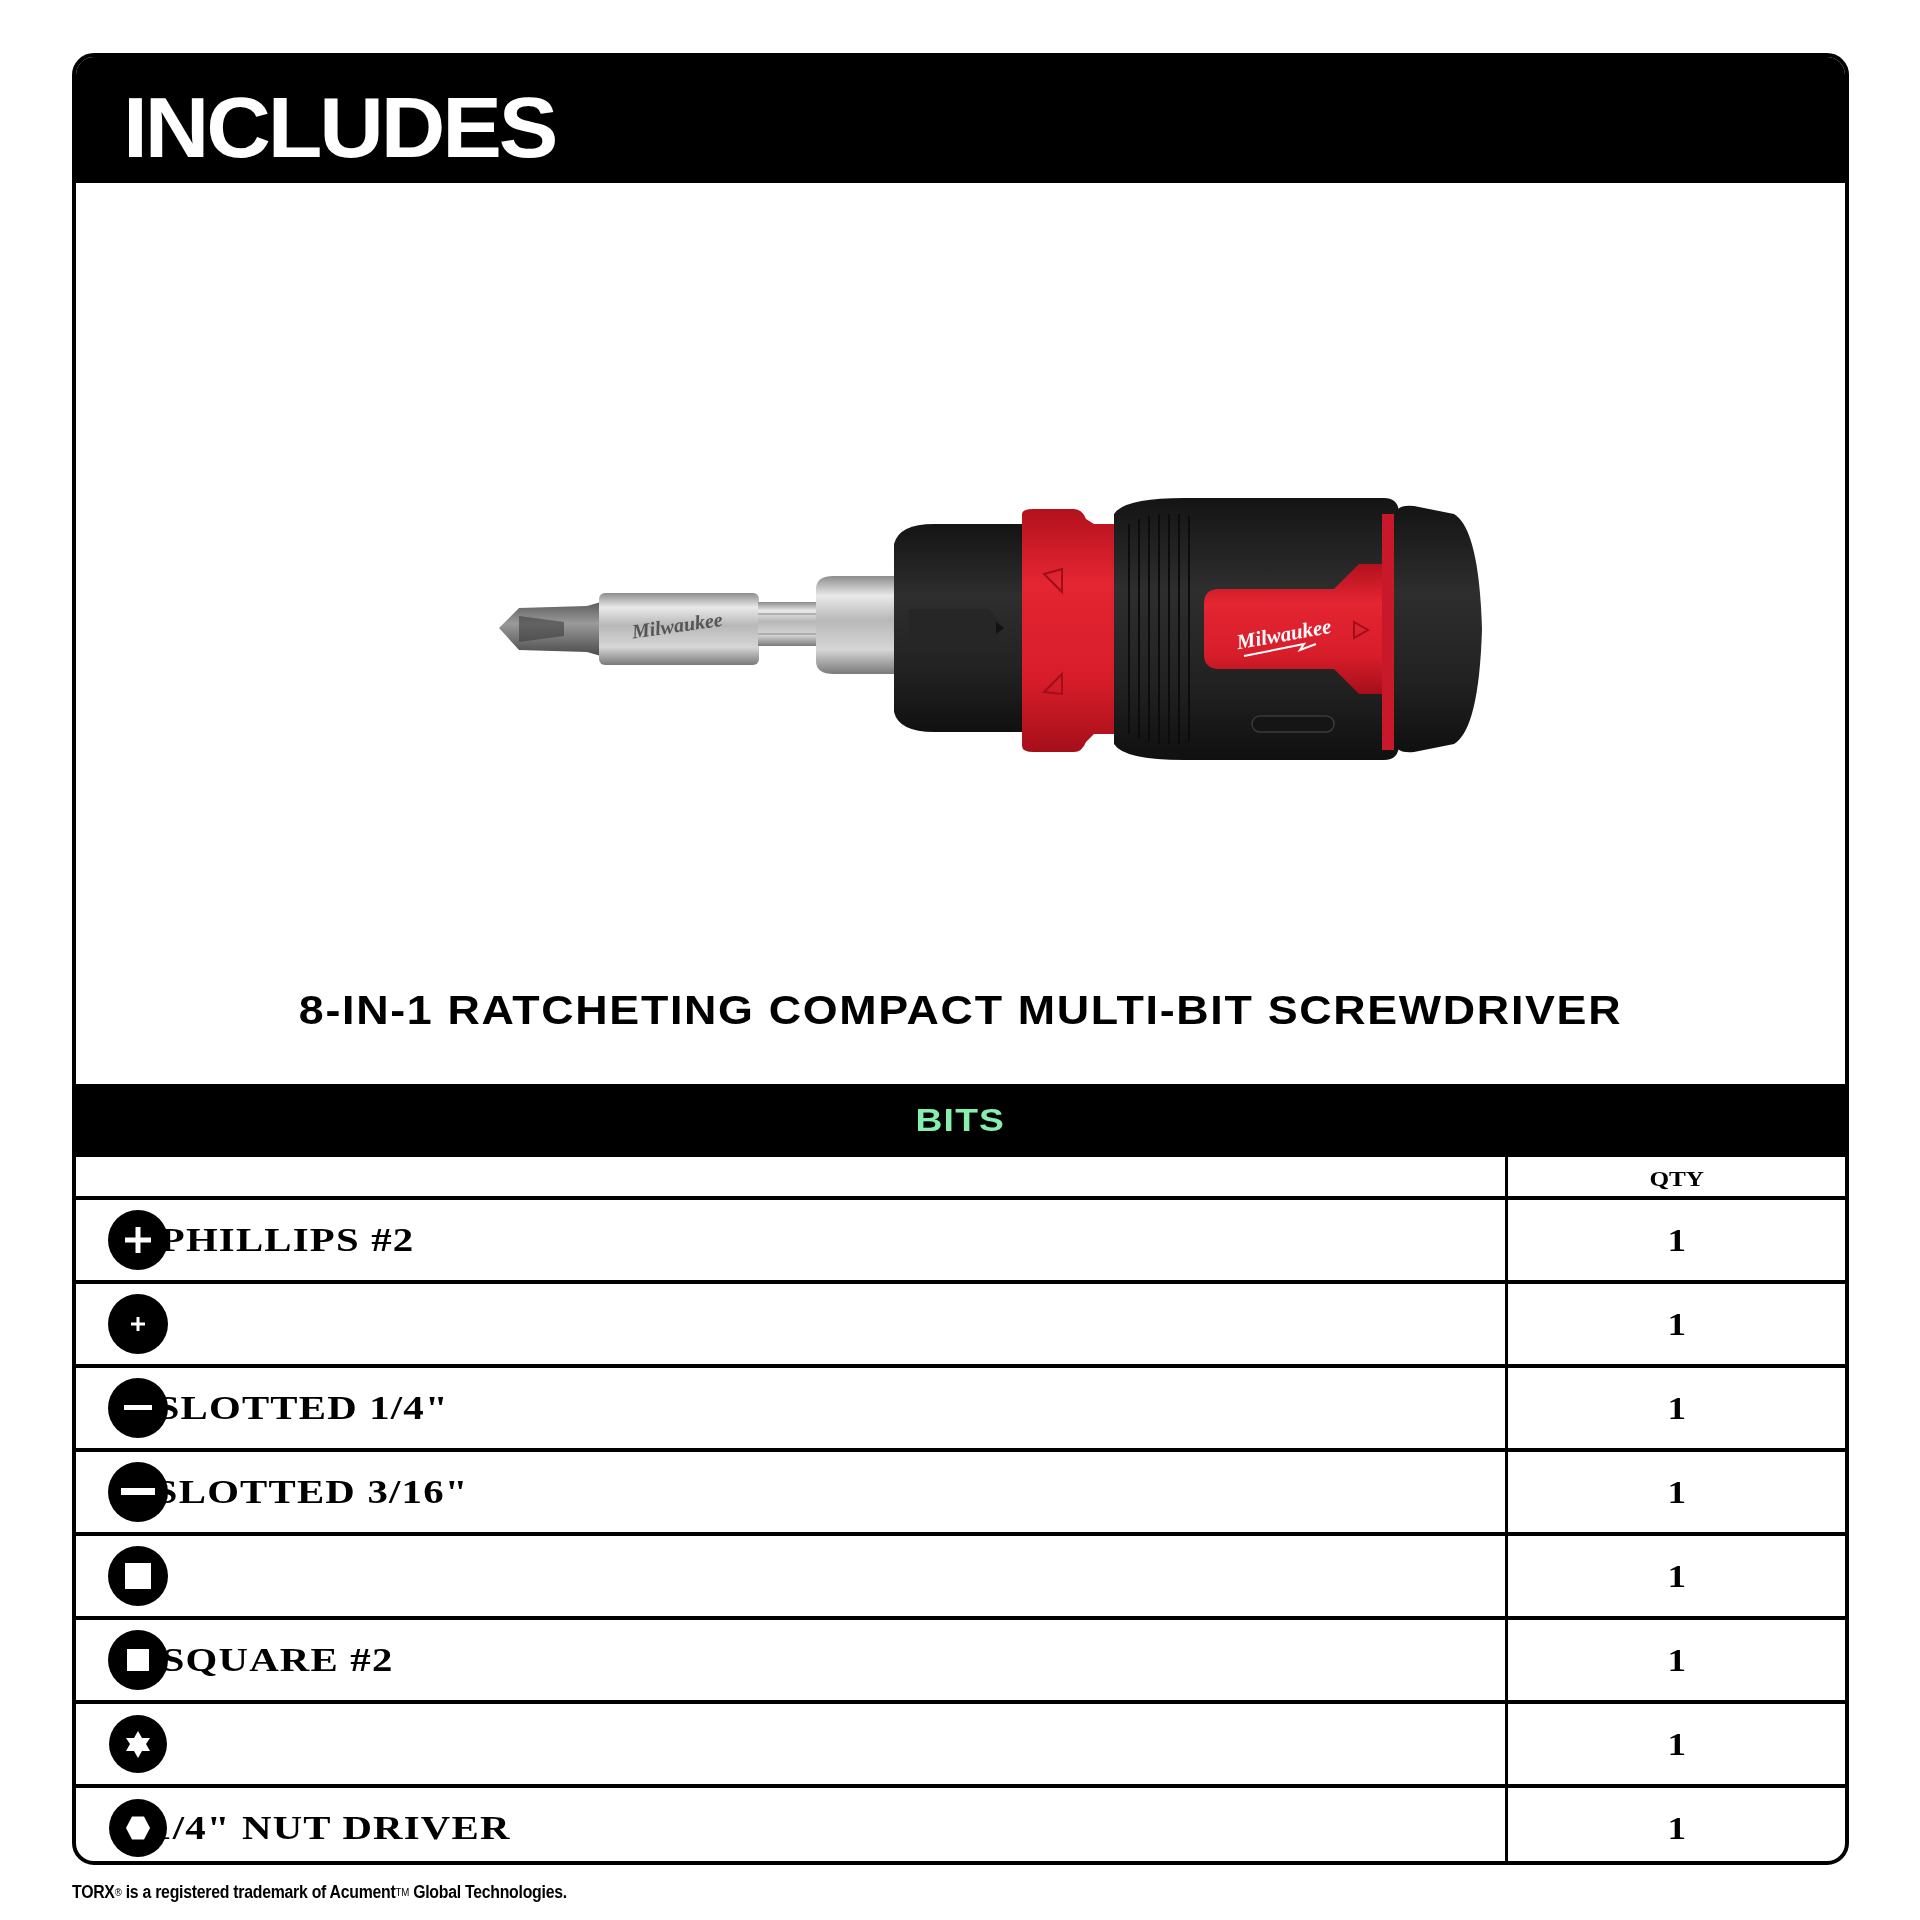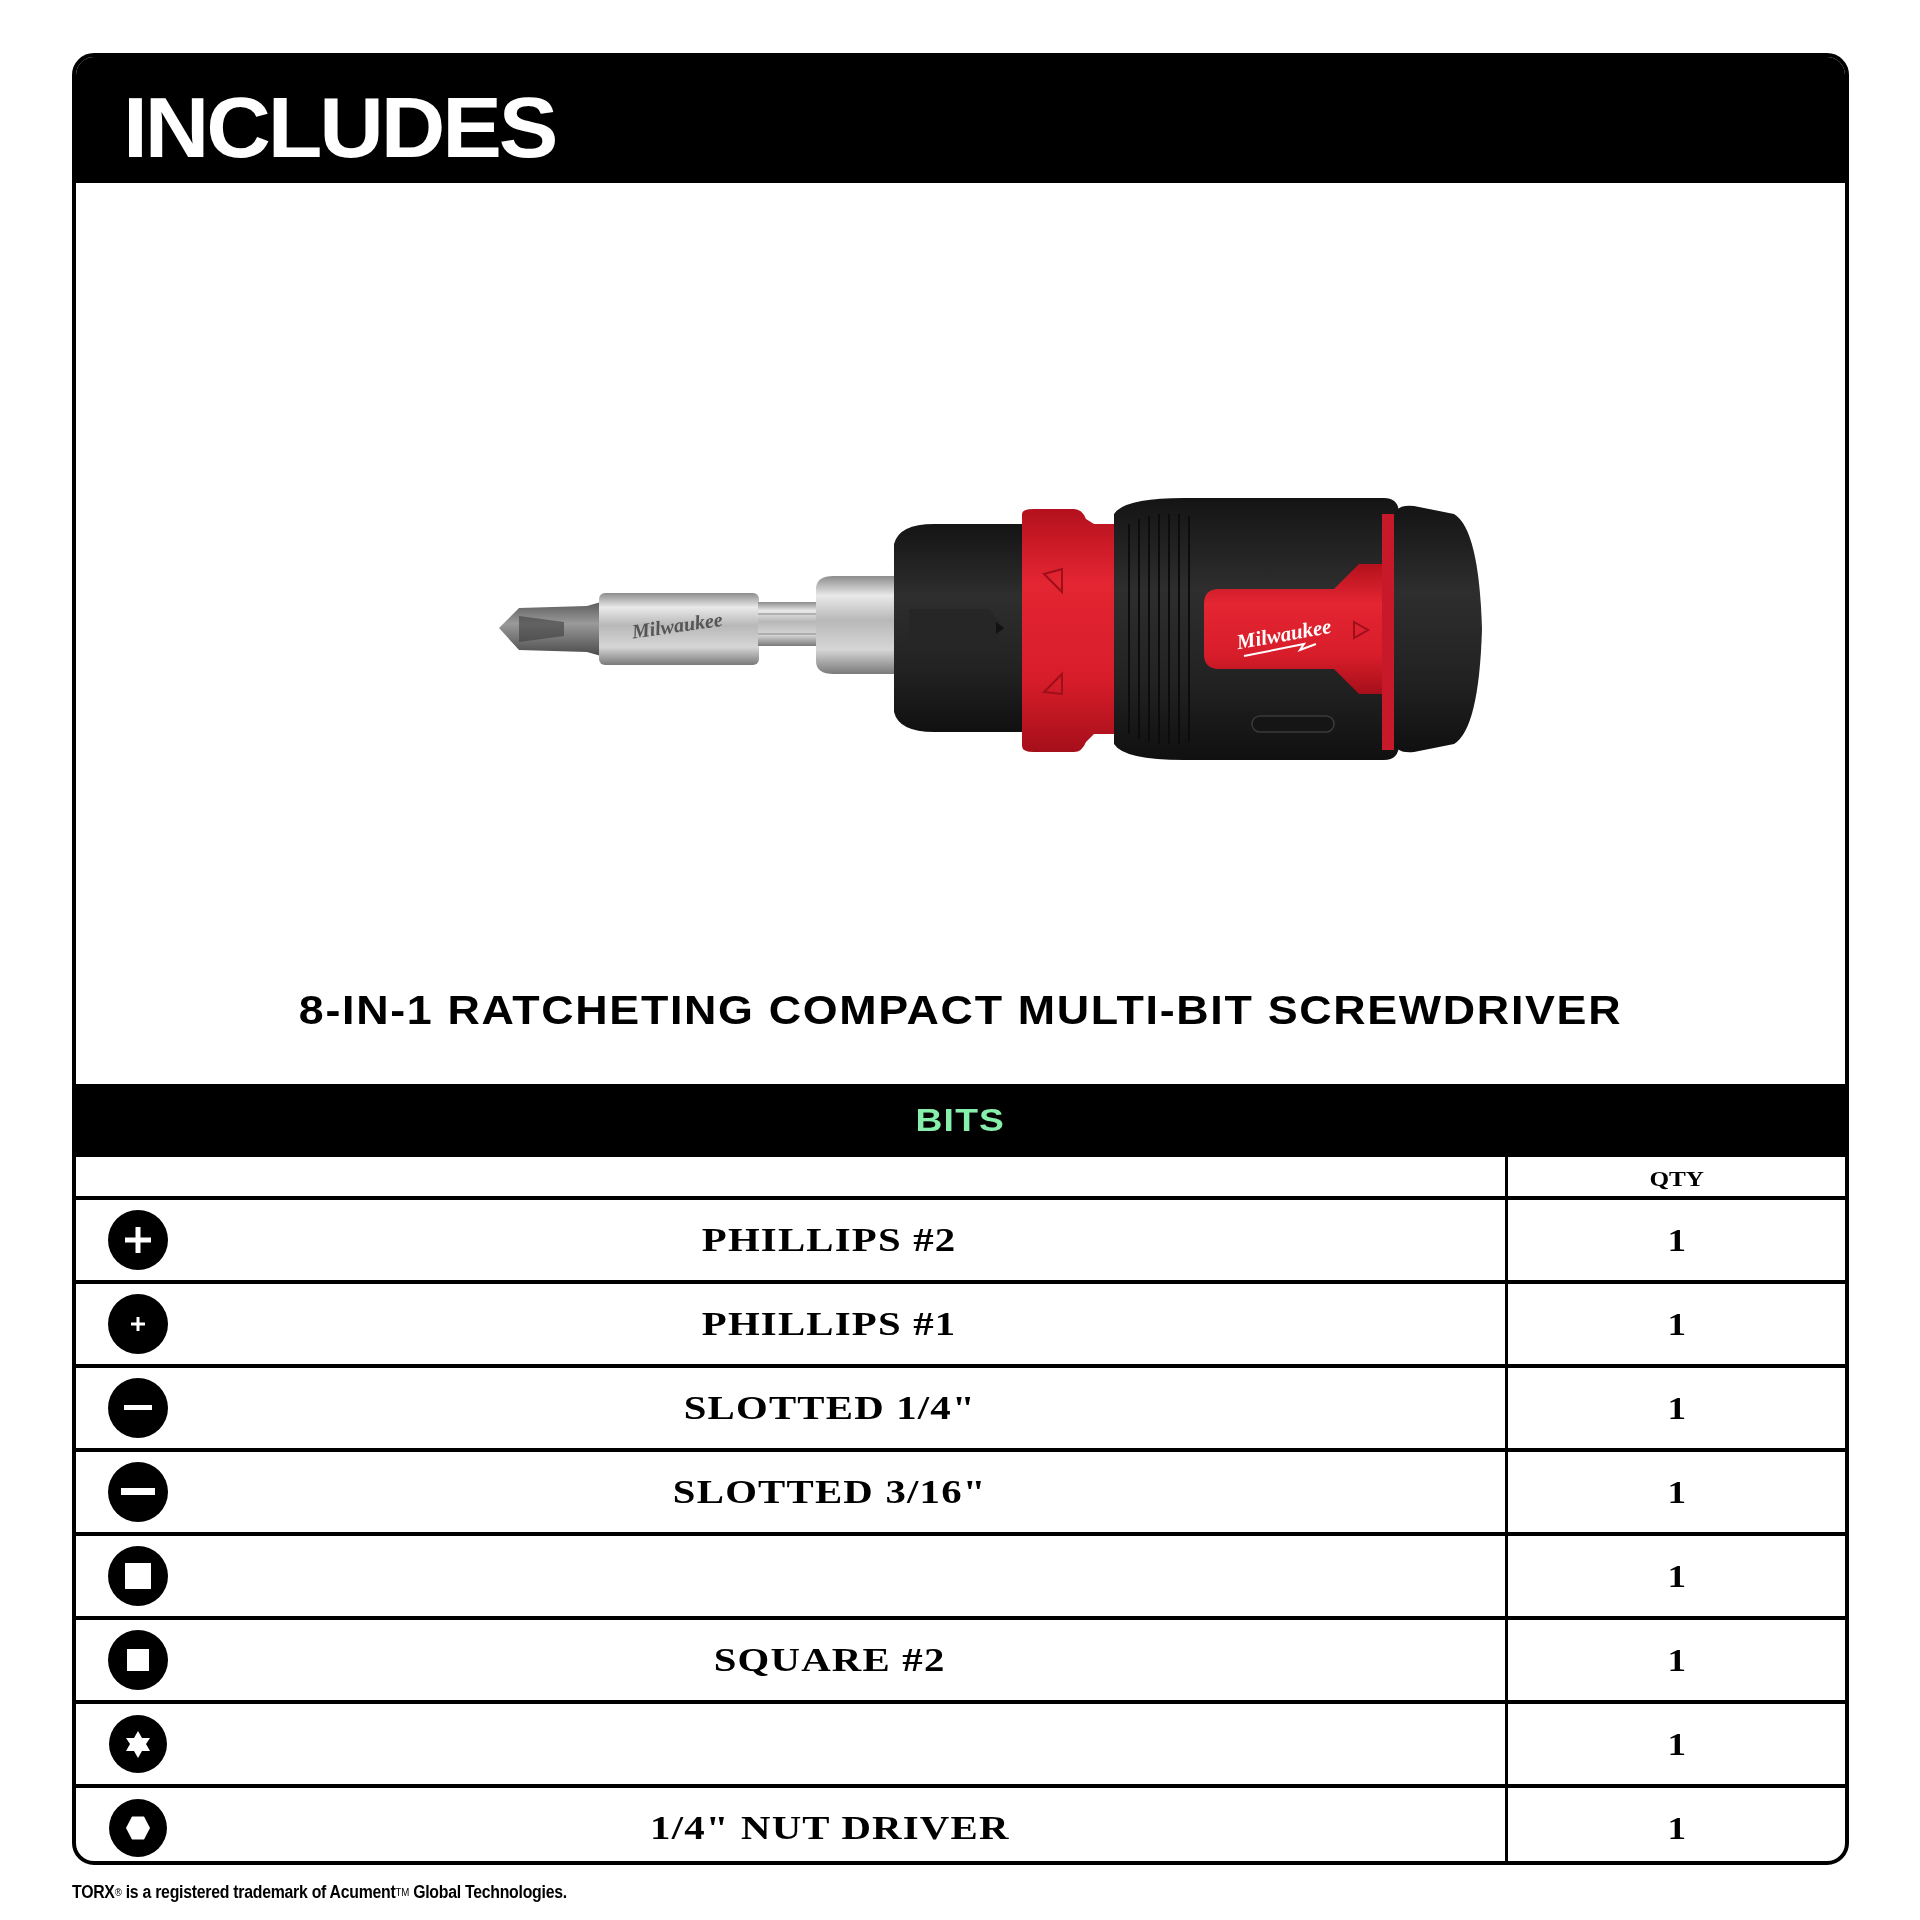--- a/index.html
+++ b/index.html
@@ -17,21 +17,21 @@
     .bits-bar { position: absolute; left: 0; right: 0; top: 1027px; height: 73px; background: #000; color: #86efac; text-align: center; }
     .bits-bar span { display: inline-block; font-weight: 700; font-size: 31px; line-height: 73px; letter-spacing: 1px; transform: scaleX(1.2); }
 
     .tbl { position: absolute; left: 0; right: 0; top: 1100px; font-family: Liberation Serif, serif; }
     .thead { position: relative; height: 39px; border-bottom: 4px solid #000; box-sizing: content-box; }
     .thead .qty-h { position: absolute; left: 1429px; right: 0; top: 0; height: 39px; border-left: 3px solid #000; text-align: center; font-weight: 700; font-size: 21px; line-height: 44px; }
     .thead .qty-h span { display: inline-block; transform: scaleX(1.2); }
     .row { position: relative; height: 80px; border-bottom: 4px solid #000; box-sizing: content-box; }
     .row:last-child { border-bottom: none; }
     .row .ico { position: absolute; left: 31px; top: 9px; width: 62px; height: 62px; }
-    .row .name { position: absolute; left: 105px; width: 1297px; top: 0; height: 80px; text-align: center; font-weight: 700; font-size: 34px; line-height: 80px; letter-spacing: 1px; }
+    .row .name { position: absolute; left: 105px; width: 1297px; top: 0; height: 80px; text-align: left; font-weight: 700; font-size: 34px; line-height: 80px; letter-spacing: 1px; }
     .row .name span { display: inline-block; transform: scaleX(1.2); }
     .row .qty { position: absolute; left: 1429px; right: 0; top: 0; height: 80px; border-left: 3px solid #000; text-align: center; font-weight: 700; font-size: 31px; line-height: 82px; }
     .row .qty span { display: inline-block; transform: scaleX(1.2); }
     sup { font-size: 0.45em; vertical-align: top; position: relative; top: 0.15em; font-weight: 400; }
 
     .footnote { position: absolute; left: 72px; top: 1880px; font-size: 18px; font-weight: 700; letter-spacing: -0.3px; transform: scaleX(0.88); transform-origin: left center; line-height: 24px; }
     .footnote sup { font-size: 11px; top: 0; }
   </style>
 </head>
 <body>
@@ -137,21 +137,20 @@
       <div class="name"><span>PHILLIPS #2</span></div>
       <div class="qty"><span>1</span></div>
     </div>
 
     <div class="row">
       <svg class="ico" viewBox="0 0 62 62">
           <circle cx="31" cy="31" r="30" fill="#000"></circle>
           <rect x="29.5" y="24" width="3" height="14" fill="#fff"></rect>
           <rect x="24" y="29.5" width="14" height="3" fill="#fff"></rect>
         </svg>
-      <div class="name"><span>PHILLIPS #1</span></div>
       <div class="qty"><span>1</span></div>
     </div>
 
     <div class="row">
       <svg class="ico" viewBox="0 0 62 62">
           <circle cx="31" cy="31" r="30" fill="#000"></circle>
           <rect x="17" y="28" width="28" height="5" fill="#fff"></rect>
         </svg>
       <div class="name"><span>SLOTTED 1/4"</span></div>
       <div class="qty"><span>1</span></div>

